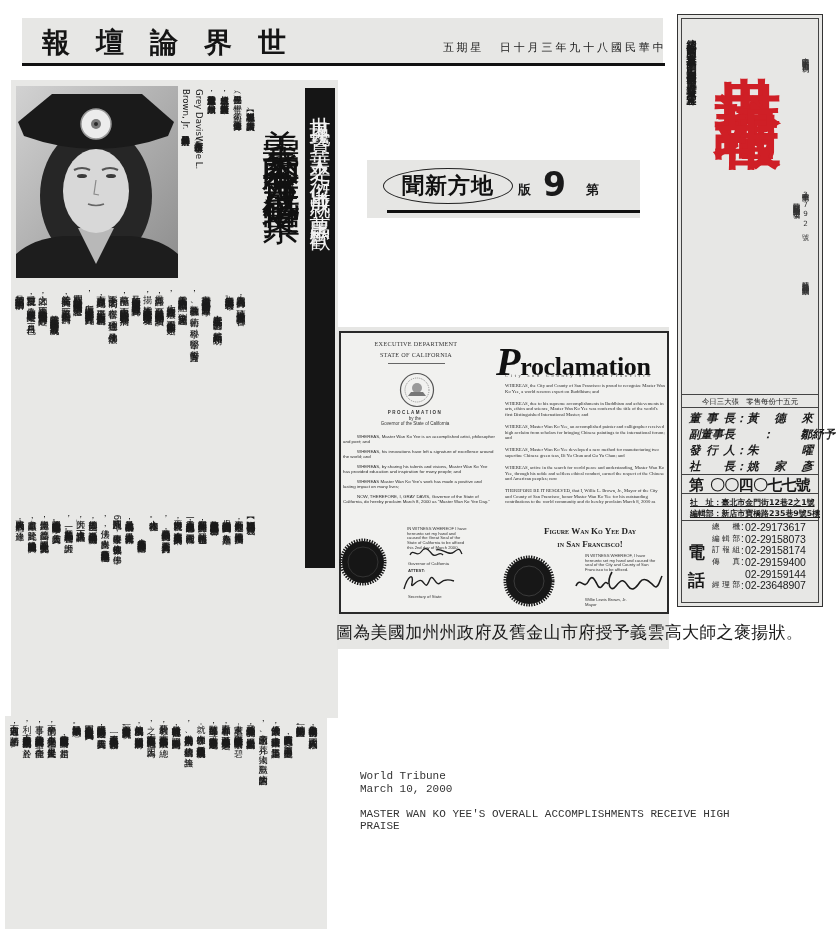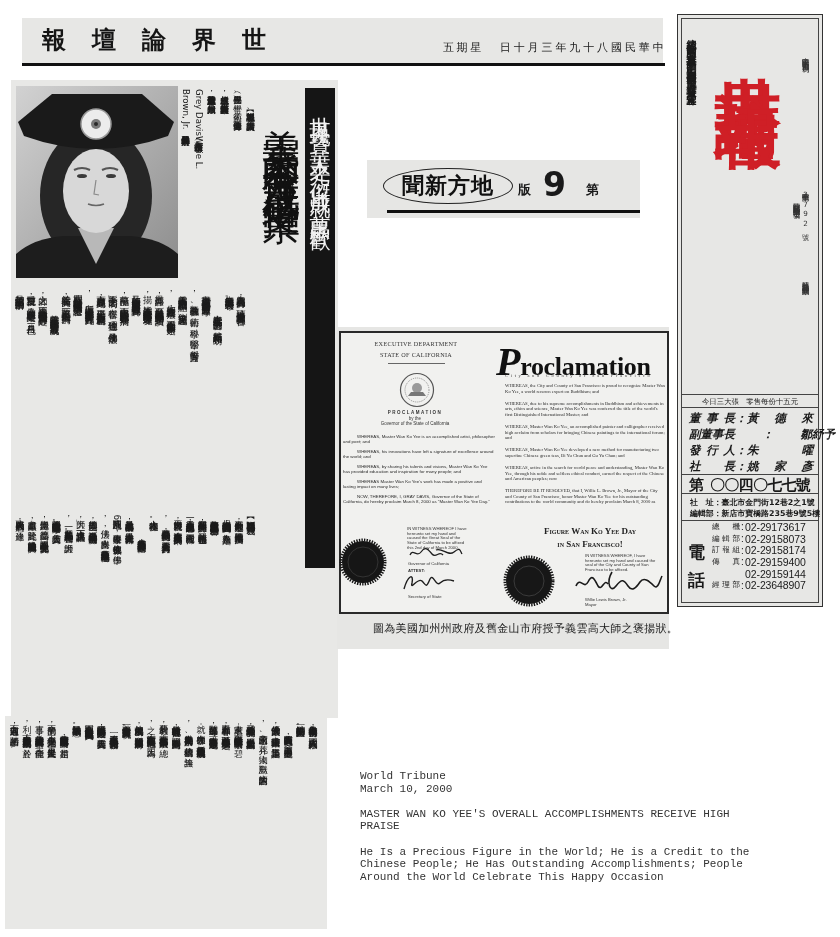--- a/index.html
+++ b/index.html
@@ -8,21 +8,21 @@
 .abs{position:absolute;}
 .paper{position:absolute;background:#e8e8e6;}
 .vt{writing-mode:vertical-rl;}
 .vband{position:absolute;writing-mode:vertical-rl;overflow:hidden;color:#1c1c1c;font-family:"DejaVu Sans",sans-serif;}
 .vband .col{display:block;white-space:nowrap;}
 .tiny{position:absolute;transform-origin:0 0;transform:scale(.5);}
 .rule{position:absolute;background:#111;}
 
 
 .hdr-strip{left:22px;top:18px;width:641px;height:46px;background:#e7e7e5;}
-.hdr-title{left:42px;top:24px;font-family:Liberation Mono, monospace;font-weight:bold;font-size:24px;letter-spacing:26px;white-space:nowrap;color:#151515;}
+.hdr-title{left:42px;top:24px;font-family:Liberation Mono, monospace;font-weight:bold;font-size:28px;letter-spacing:26px;white-space:nowrap;color:#151515;}
 .hdr-date{left:443px;top:40px;font-family:Liberation Serif, serif;font-size:11px;white-space:nowrap;color:#202020;}
 .hdr-date .wd{letter-spacing:2.6px;margin-right:16px;}
 .hdr-date .dt{letter-spacing:2.9px;}
 
 
 .band-a{left:179px;top:89px;width:78px;height:192px;font-size:8.6px;line-height:13px;}
 .band-b{left:14px;top:288px;width:233px;height:220px;font-size:9.3px;letter-spacing:.55px;line-height:11.65px;}
 .band-c{left:14px;top:513px;width:243px;height:203px;font-size:8.9px;letter-spacing:.3px;line-height:12.15px;}
 .band-d{left:8px;top:718px;width:311px;height:210px;font-size:9px;letter-spacing:.3px;line-height:12.44px;}
 .headline{left:261px;top:99px;width:40px;font-size:38px;letter-spacing:6px;line-height:40px;color:#111;white-space:nowrap;}
@@ -45,38 +45,38 @@
 .ca-head .t{font-weight:bold;letter-spacing:3px;}
 .ca-paras{left:343px;top:434px;width:304px;font-family:"Liberation Sans",sans-serif;font-size:8.8px;line-height:10.4px;color:#2a2a2a;}
 .ca-paras .para{display:block;text-indent:28px;margin-bottom:9px;}
 .ca-small{font-family:"Liberation Sans",sans-serif;font-size:8.4px;line-height:9.6px;color:#333;}
 .sf-title{left:496px;top:338px;font-family:"Liberation Serif",serif;font-weight:bold;font-size:26px;letter-spacing:-.3px;color:#111;white-space:nowrap;}
 .sf-title .cap{font-size:40px;font-style:italic;}
 .sf-sub{left:505px;top:373px;width:320px;font-family:"Liberation Serif",serif;font-size:9px;letter-spacing:5.4px;color:#444;white-space:nowrap;}
 .sf-paras{left:505px;top:383px;width:320px;font-family:"Liberation Serif",serif;font-size:9.4px;line-height:10.8px;color:#2a2a2a;}
 .sf-paras .para{display:block;margin-bottom:14px;}
 .sf-day{left:520px;width:140px;text-align:center;font-family:"Liberation Serif",serif;font-weight:bold;font-variant:small-caps;font-size:9px;color:#222;white-space:nowrap;}
-.caption{left:336px;top:621px;font-family:"DejaVu Serif",serif;font-size:11px;letter-spacing:.3px;color:#1a1a1a;white-space:nowrap;margin-left:37px;}
+.caption{left:336px;top:621px;font-family:"DejaVu Serif",serif;font-size:17px;letter-spacing:.3px;color:#1a1a1a;white-space:nowrap;}
 
 
 .mh-outer{left:677px;top:14px;width:146px;height:593px;border:1.6px solid #333;background:#e7e7e5;}
 .mh-inner{left:681px;top:18px;width:138px;height:585px;border:1px solid #444;}
 .mh-hon{left:682px;top:31px;width:18px;height:362px;font-size:10px;font-weight:bold;letter-spacing:.5px;line-height:18px;color:#1a1a1a;white-space:nowrap;overflow:hidden;}
 .mh-hon .hon{margin-inline-end:6px;}
 .mh-title{left:704px;top:24px;width:90px;font-family:"DejaVu Serif",serif;font-weight:bold;font-size:66px;letter-spacing:7px;line-height:90px;color:#cf1f26;white-space:nowrap;}
 .mh-side{font-size:7.2px;letter-spacing:.6px;line-height:9px;color:#333;white-space:nowrap;}
 .mh-line{position:absolute;left:681px;width:138px;height:1px;background:#444;}
 .mh-price{left:681px;top:397px;width:138px;text-align:center;font-size:7.4px;color:#222;white-space:nowrap;}
 .staff-row{position:absolute;left:689px;width:128px;height:16px;display:flex;font-size:11.5px;font-weight:bold;line-height:16px;color:#1a1a1a;white-space:nowrap;font-style:italic;}
 .staff-row .role{width:46px;text-align:justify;text-align-last:justify;}
 .staff-row .sep{width:12px;text-align:center;}
 .staff-row .person{width:66px;text-align:justify;text-align-last:justify;}
 .mh-issue{left:689px;top:476px;font-size:15px;font-weight:bold;white-space:nowrap;}
 .mh-issue .no{margin-left:6px;letter-spacing:-.7px;}
-.mh-addr{left:690px;font-size:7.9px;font-weight:bold;white-space:nowrap;color:#1a1a1a;}
+.mh-addr{left:690px;font-size:7.9px;font-weight:bold;white-space:nowrap;color:#1a1a1a;text-decoration:underline;}
 .mh-tel-big{left:688px;font-size:17px;font-weight:bold;}
 .phone-row{position:absolute;left:712px;height:11.7px;display:flex;align-items:center;white-space:nowrap;color:#1a1a1a;}
 .phone-row .pl{width:28px;font-size:7.6px;text-align:justify;text-align-last:justify;}
 .phone-row .pc{width:5px;font-family:"Liberation Sans",sans-serif;font-size:10px;text-align:center;}
 .phone-row .pn{font-family:"Liberation Sans",sans-serif;font-size:10.5px;letter-spacing:-.1px;}
 
 
 .trans{left:360px;top:770px;width:60ch;font-family:Liberation Mono, monospace;font-size:11px;line-height:12.6px;color:#333;}
 .trans .gap{height:12.6px;}
 </style>
@@ -348,14 +348,13 @@
     <span class="pc">:</span>
     <span class="pn">02-23648907</span>
   </div>
 
 <div class="abs trans">
   <div>World Tribune</div>
   <div>March 10, 2000</div>
   <div class="gap"></div>
   <div>MASTER WAN KO YEE'S OVERALL ACCOMPLISHMENTS RECEIVE HIGH PRAISE</div>
   <div class="gap"></div>
-  <div>He Is a Precious Figure in the World; He is a Credit to the Chinese People; He Has Outstanding Accomplishments; People Around the World Celebrate This Happy Occasion</div>
 </div>
 
 </body></html>

